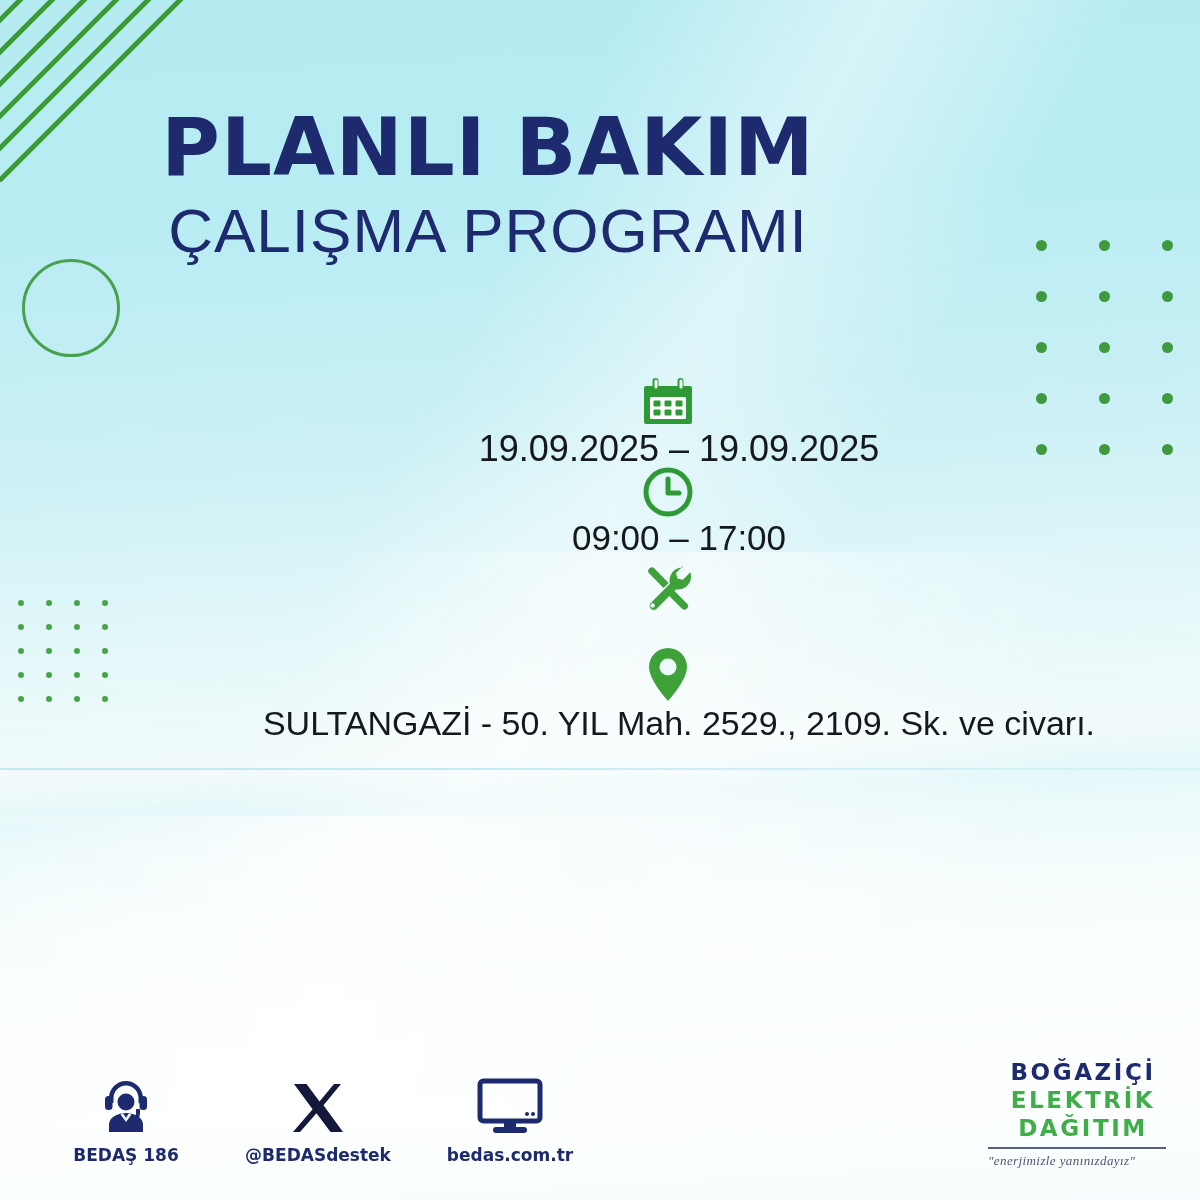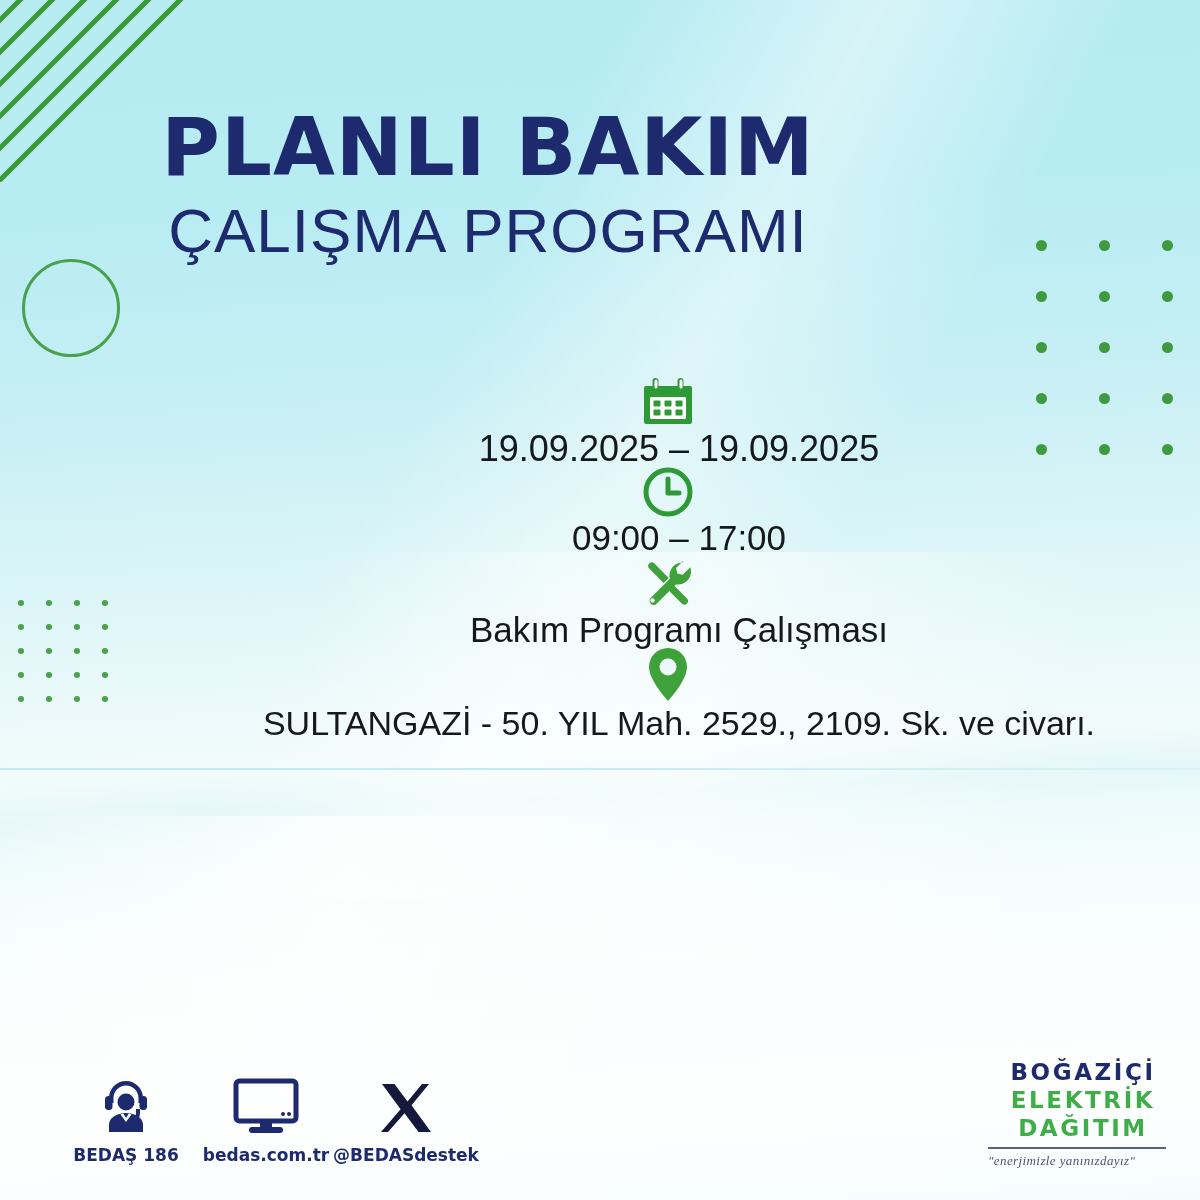--- a/index.html
+++ b/index.html
@@ -172,20 +172,21 @@
   .row-date .info-text { font-size: 36px; }
   .row-address .info-text { font-size: 34px; }
 
   
   .footer {
     position: absolute;
     left: 56px;
     top: 1072px;
     display: flex;
     align-items: flex-end;
+    gap: 52px;
   }
   .contact {
     width: 140px;
     display: flex;
     flex-direction: column;
     align-items: center;
   }
   .contact-icon {
     height: 64px;
     display: flex;
@@ -357,21 +358,20 @@
       <span class="info-icon">
         <svg width="54" height="54" viewBox="0 0 54 54" xmlns="http://www.w3.org/2000/svg">
           <g fill="#3fa13a">
             <path d="M41.5,6.5 a13,13 0 0 0 -12.6,16.2 L10.2,41.4 a4.2,4.2 0 1 0 5.9,5.9 L34.9,28.4 A13,13 0 0 0 49.3,11.3 L41.8,18.8 L36.4,17.4 L35,12 L42.5,4.5 a13,13 0 0 0 -1,2 z"></path>
             <path d="M13.4,7.4 a3.6,3.6 0 0 0 -5.1,5.1 L22.6,27 L27.7,21.9 Z"></path>
             <path d="M31.6,28.1 L26.5,33.2 L40.8,47.5 a3.6,3.6 0 0 0 5.1,-5.1 Z"></path>
             <circle cx="11.6" cy="44.4" r="2.2" fill="#ffffff"></circle>
           </g>
         </svg>
       </span>
-      <span class="info-text">Bakım Programı Çalışması</span>
     </div>
 
     <div class="info-row row-address">
       <span class="info-icon">
         <svg width="52" height="58" viewBox="0 0 52 58" xmlns="http://www.w3.org/2000/svg">
           <path d="M26,2 C15.5,2 7,10.5 7,21 C7,34.5 26,55 26,55 C26,55 45,34.5 45,21 C45,10.5 36.5,2 26,2 Z" fill="#3fa13a"></path>
           <circle cx="26" cy="21" r="8.5" fill="#eef9fb"></circle>
         </svg>
       </span>
       <span class="info-text">SULTANGAZİ - 50. YIL Mah. 2529., 2109. Sk. ve civarı.</span>
@@ -393,40 +393,40 @@
             <path d="M30,37 c-9.5,0 -17,5.2 -17,11.6 V56 h34 v-7.4 C47,42.2 39.5,37 30,37 Z"></path>
           </g>
           <path d="M24.5,38.5 L30,46 L35.5,38.5 L33,37.2 L30,41.8 L27,37.2 Z" fill="#eef6fb"></path>
         </svg>
       </span>
       <span class="contact-label">BEDAŞ 186</span>
     </div>
 
     <div class="contact">
       <span class="contact-icon">
+        <svg width="56" height="56" viewBox="0 0 56 56" xmlns="http://www.w3.org/2000/svg">
+          <path d="M4,4 h12.5 l13,17.4 L44,4 h7 L33.5,25.2 L53,52 H40.5 L26.5,33.3 L10,52 H3 L22.6,29.2 Z M13.6,8 L44.5,48 h-2.6 L11,8 Z" fill="#14183a"></path>
+        </svg>
+      </span>
+      <span class="contact-label">@BEDASdestek</span>
+    </div>
+
+    <div class="contact">
+      <span class="contact-icon">
         <svg width="66" height="58" viewBox="0 0 66 58" xmlns="http://www.w3.org/2000/svg">
           <rect x="3" y="3" width="60" height="40" rx="3.5" fill="none" stroke="#1d2a6e" stroke-width="5"></rect>
           <circle cx="50" cy="36" r="2" fill="#1d2a6e"></circle>
           <circle cx="56" cy="36" r="2" fill="#1d2a6e"></circle>
           <rect x="27" y="43" width="12" height="6" fill="#1d2a6e"></rect>
           <rect x="16" y="49" width="34" height="6" rx="3" fill="#1d2a6e"></rect>
         </svg>
       </span>
       <span class="contact-label">bedas.com.tr</span>
     </div>
 
-    <div class="contact">
-      <span class="contact-icon">
-        <svg width="56" height="56" viewBox="0 0 56 56" xmlns="http://www.w3.org/2000/svg">
-          <path d="M4,4 h12.5 l13,17.4 L44,4 h7 L33.5,25.2 L53,52 H40.5 L26.5,33.3 L10,52 H3 L22.6,29.2 Z M13.6,8 L44.5,48 h-2.6 L11,8 Z" fill="#14183a"></path>
-        </svg>
-      </span>
-      <span class="contact-label">@BEDASdestek</span>
-    </div>
-
   </div>
 
   <div class="brand">
     <div class="brand-line brand-1">BOĞAZİÇİ</div>
     <div class="brand-line brand-2">ELEKTRİK</div>
     <div class="brand-line brand-3">DAĞITIM</div>
     <div class="brand-rule"></div>
     <div class="brand-tag">"enerjimizle yanınızdayız"</div>
   </div>
 

